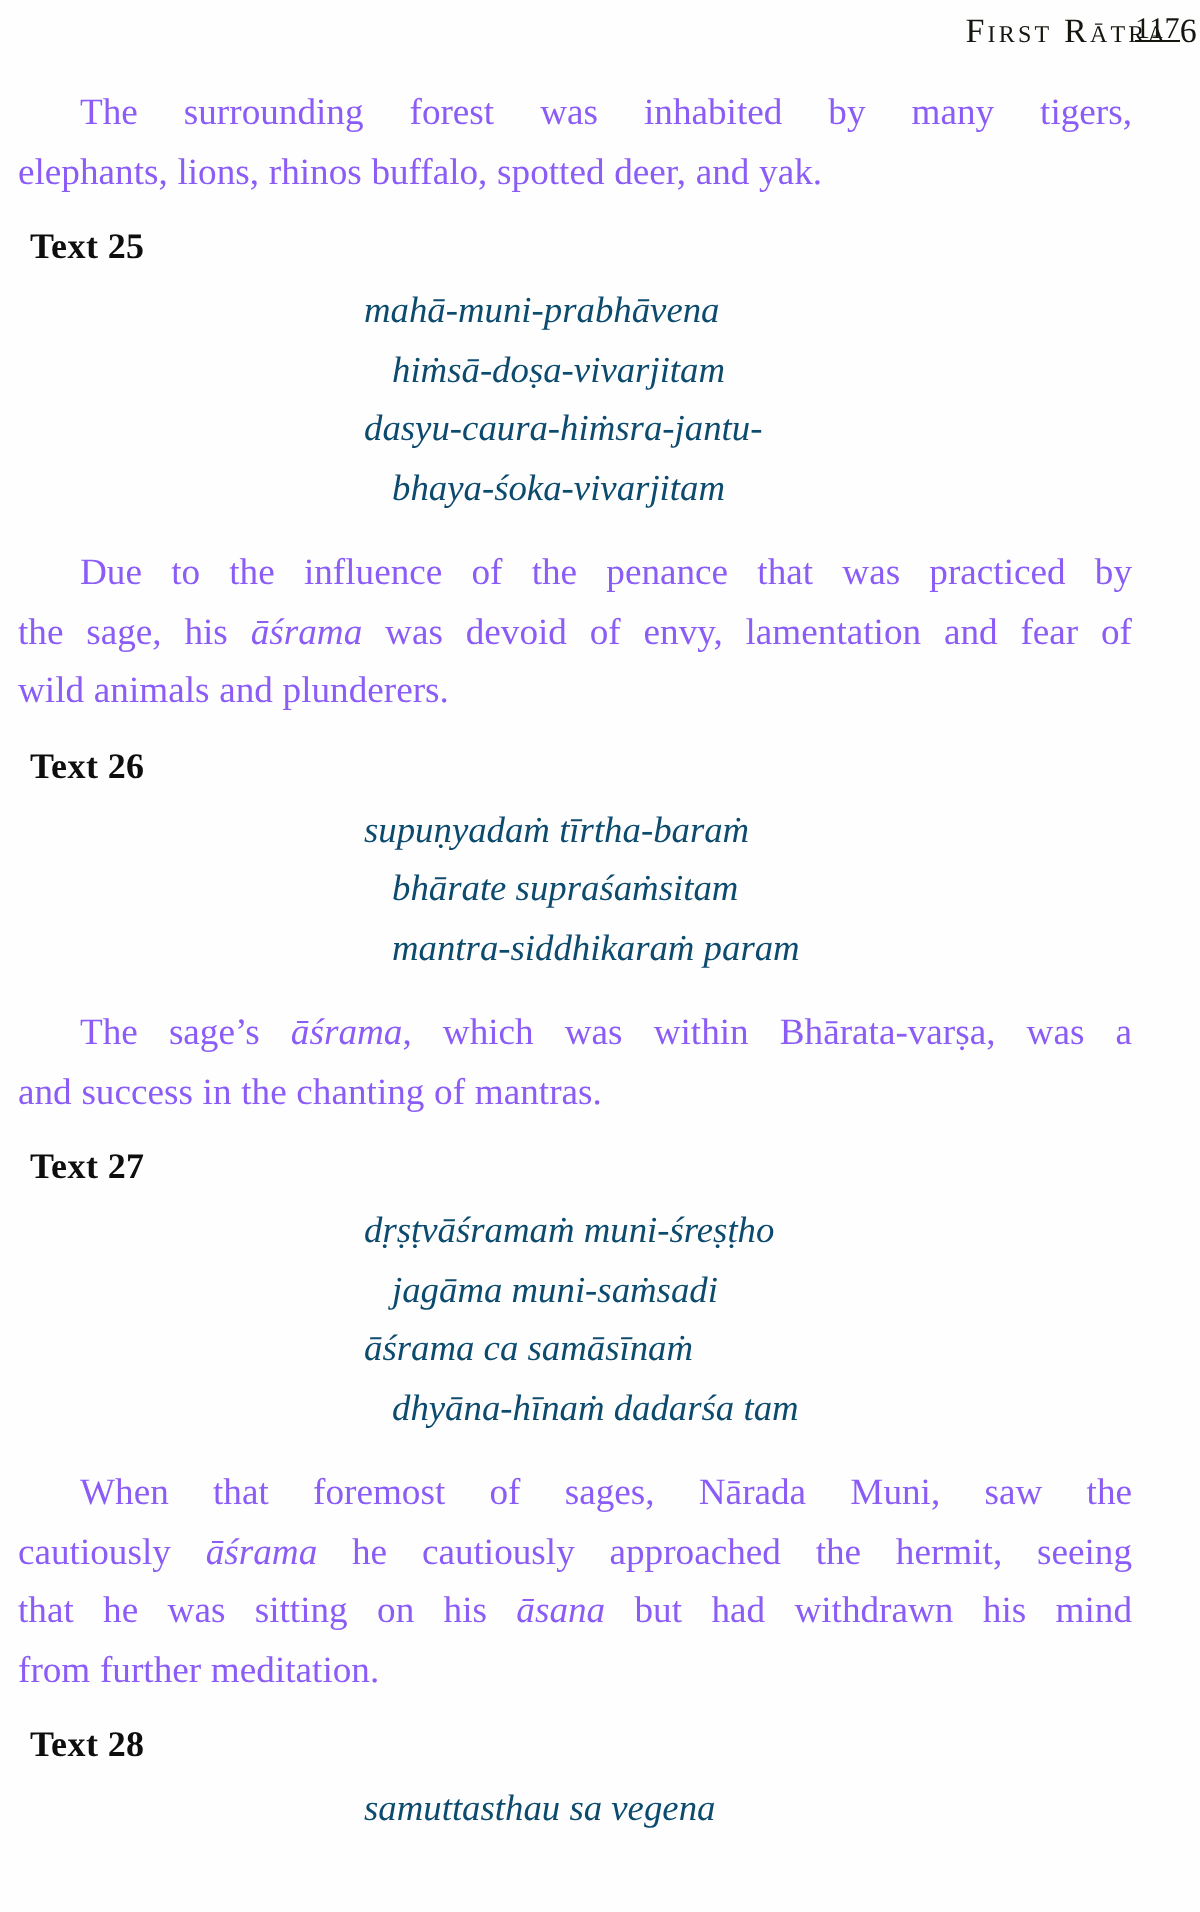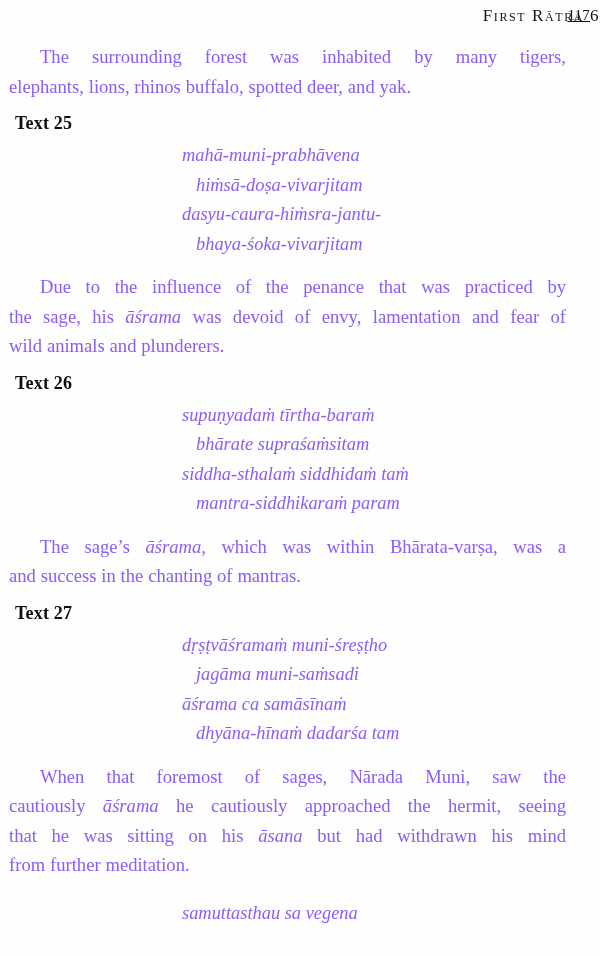--- a/index.html
+++ b/index.html
@@ -102,21 +102,21 @@
     letter-spacing: 0.2px;
     color: #0e0e0e;
     padding-left: 6px;
   }
 
   .verse-line {
     font-style: italic;
     font-size: 18.4px;
     line-height: 29.5px;
     white-space: nowrap;
-    color: #8b5cf6;
+    color: #0c4a6e;
   }
 
   .verse-line.odd {
     padding-left: 173px;
   }
 
   .verse-line.even {
     padding-left: 187px;
   }
 
@@ -161,21 +161,20 @@
       <span class="ln tail">wild animals and plunderers.</span>
     </p>
 
     <div class="sp-after-para"></div>
 
     <div class="verse-block">
       <div class="verse-heading">Text 26</div>
       <div class="sp-after-head"></div>
       <div class="verse-line odd">supuṇyadaṁ tīrtha-baraṁ</div>
       <div class="verse-line even">bhārate supraśaṁsitam</div>
-      <div class="verse-line odd">siddha-sthalaṁ siddhidaṁ taṁ</div>
       <div class="verse-line even">mantra-siddhikaraṁ param</div>
     </div>
 
     <div class="sp-after-verse"></div>
 
     <p class="para">
       <span class="ln first"><span>The sage’s </span><i>āśrama</i><span>, which was within Bhārata-varṣa, was a</span></span>
       <span class="ln tail">and success in the chanting of mantras.</span>
     </p>
 
@@ -195,19 +194,20 @@
     <p class="para">
       <span class="ln first">When that foremost of sages, Nārada Muni, saw the</span>
       <span class="ln"><span>cautiously </span><i>āśrama</i><span> he cautiously approached the hermit, seeing</span></span>
       <span class="ln"><span>that he was sitting on his </span><i>āsana</i><span> but had withdrawn his mind</span></span>
       <span class="ln tail">from further meditation.</span>
     </p>
 
     <div class="sp-after-para"></div>
 
     <div class="verse-block">
+      <div class="verse-heading">Text 28</div>
       <div class="sp-after-head"></div>
       <div class="verse-line odd">samuttasthau sa vegena</div>
 
     </div>
 
   </div>
 </div>
 
 </body></html>

